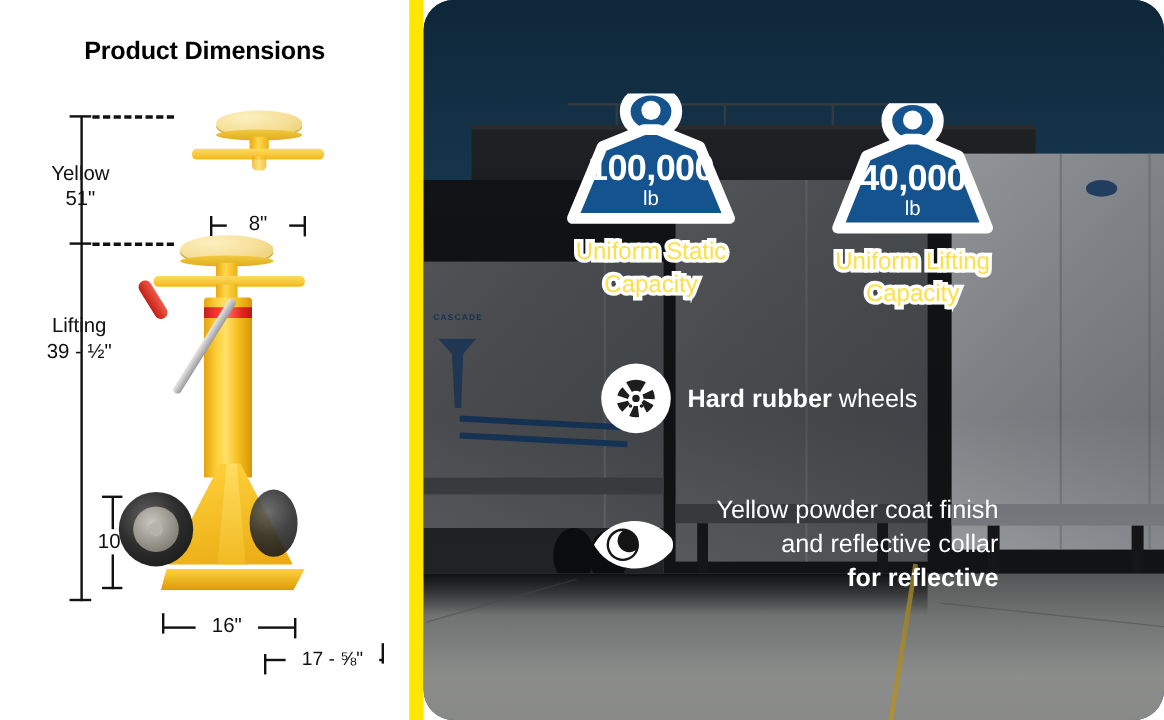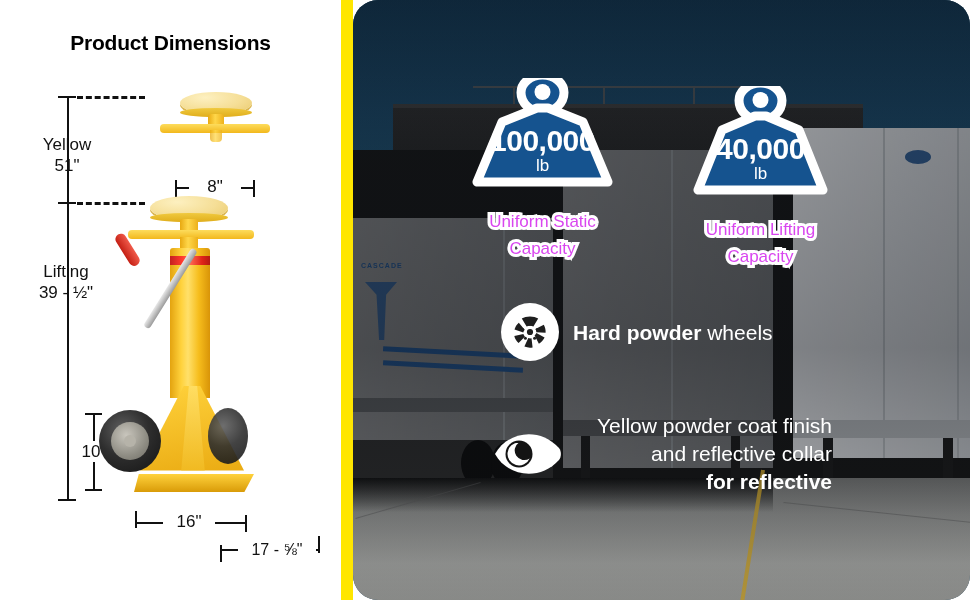--- a/index.html
+++ b/index.html
@@ -166,22 +166,22 @@
   .weight-icon { position:relative; width:100%; }
   .badge-num {
     position:absolute; left:0; right:0; top:46px;
     color:#ffffff; font-size:30px; font-weight:bold; letter-spacing:-0.5px;
   }
   .badge-unit {
     position:absolute; left:0; right:0; top:78px;
     color:#ffffff; font-size:17px;
   }
   .badge-caption {
-    margin-top:16px;
-    color:#d946ef; font-size:17px; line-height:27px;
+    margin-top:4px;
+    color:#fde047; font-size:20px; line-height:27px;
     -webkit-text-stroke:6px #ffffff;
     paint-order:stroke fill;
     white-space:pre-line;
   }
 
   
   .feature { position:absolute; display:flex; align-items:center; }
   .feature-icon {
     width:58px; height:58px; border-radius:50%; background:#ffffff;
     flex:0 0 58px; display:flex; align-items:center; justify-content:center;
@@ -372,21 +372,21 @@
             <path d="M20 4.4 C 23.2 4.4 26 5.2 28.2 6.6 L 23.4 14.6 C 22.4 14 21.3 13.7 20 13.7 C 18.7 13.7 17.6 14 16.6 14.6 L 11.8 6.6 C 14 5.2 16.8 4.4 20 4.4 Z"></path>
             <path d="M33.8 12.8 C 35.2 15.3 35.8 18 35.6 20.8 L 26.3 20.2 C 26.3 19.1 26 18 25.4 17 Z"></path>
             <path d="M34.6 25.4 C 33.4 28 31.4 30.2 28.9 31.7 L 24.6 23.4 C 25.4 22.8 26 22 26.4 21.1 Z"></path>
             <path d="M22.6 35.4 C 19.8 35.9 17 35.6 14.4 34.6 L 18.3 26.1 C 19.3 26.4 20.4 26.5 21.5 26.3 Z"></path>
             <path d="M8.6 31.1 C 6.4 29.2 4.9 26.8 4.3 24.1 L 13.4 21.9 C 13.7 22.9 14.2 23.8 15 24.5 Z"></path>
             <path d="M4.5 17.6 C 5.2 14.9 6.7 12.5 8.8 10.7 L 14.7 17.8 C 14 18.5 13.5 19.4 13.3 20.4 Z"></path>
           </g>
         </svg>
       </div>
       <div class="feature-text" style="margin-left:14px;">
-        <b>Hard powder</b><span> wheels</span>
+        <b>Hard rubber</b><span> wheels</span>
       </div>
     </div>
 
     <div class="feature" style="left:140px; top:412px; align-items:center;gap:20px;">
       <div style="width:74px; height:62px; display:flex; align-items:center; justify-content:center;">
         <svg width="74" height="52" viewBox="0 0 74 52" aria-hidden="true">
           <path d="M2 26 C 14 4 46 -2 66 20 C 68.5 22.8 68.5 29.2 66 32 C 46 54 14 48 2 26 Z" fill="#ffffff"></path>
           <circle cx="26" cy="26" r="13.5" fill="#141414"></circle>
           <path d="M26 14.5 a 11.5 11.5 0 1 0 10.6 16 a 9.4 9.4 0 1 1 -10.6 -16 Z" fill="#ffffff"></path>
         </svg>

